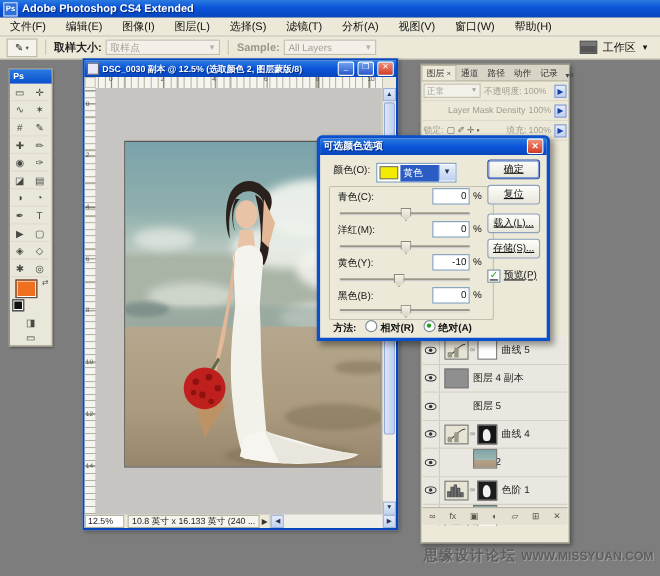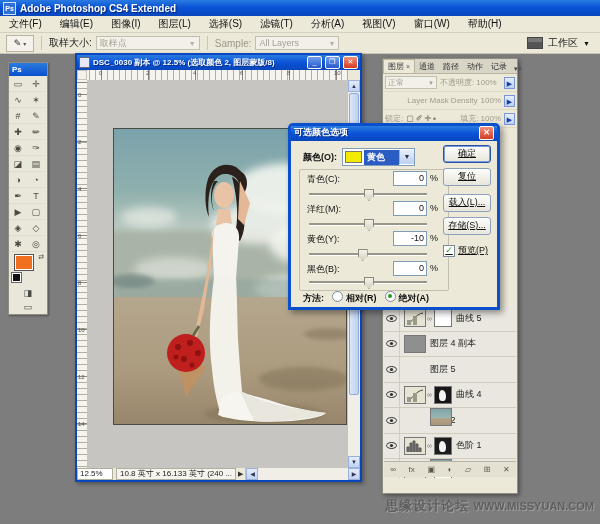--- a/index.html
+++ b/index.html
@@ -13,21 +13,21 @@
     color:#fff;font-size:7px;font-weight:bold;line-height:11px;text-align:center;}
   .titlebar .apptitle{color:#fff;font-size:10px;font-weight:bold;text-shadow:1px 1px 1px #00257a;}
   .menubar{position:absolute;left:0;top:16px;width:600px;height:16px;background:#ece9d8;
     border-bottom:1px solid #d4d0c0;display:flex;align-items:center;}
   .menubar span{font-size:10px;color:#111;padding:0 9px;}
   .optionsbar{position:absolute;left:0;top:33px;width:600px;height:20px;background:#ece9d8;
     border-bottom:1px solid #c9c5b5;display:flex;align-items:center;font-size:10px;}
   .tool-chip{width:26px;height:15px;margin-left:6px;border:1px solid #b9b5a2;background:#f4f2ea;
     display:flex;align-items:center;justify-content:center;gap:2px;font-size:9px;color:#222;}
   .osep{width:1px;height:14px;background:#c9c5b5;margin:0 7px;}
-  .olabel{color:#222;margin-right:4px;}
+  .olabel{color:#222;margin-right:4px;font-weight:bold;}
   .olabel.dis{color:#9a968a;}
   .oselect{height:14px;border:1px solid #c3bfae;background:#f2f0e8;color:#a39f92;font-size:9px;
     display:flex;align-items:center;justify-content:space-between;padding:0 3px;box-sizing:border-box;}
   .oselect .arr{color:#b4b0a2;font-size:7px;margin-left:6px;}
   .workspace{position:absolute;right:10px;top:2px;height:16px;display:flex;align-items:center;gap:5px;}
   .ws-icon{width:14px;height:10px;border:1px solid #444;background:linear-gradient(180deg,#777 40%,#555 40%);}
   .workspace b{font-size:10px;font-weight:normal;color:#111;}
   .workspace .arr{font-size:7px;color:#111;}
   
   .toolbox{position:absolute;left:8px;top:62px;width:38px;background:#e9e6da;
@@ -91,21 +91,21 @@
   
   .dialog{position:absolute;left:288px;top:123px;width:212px;height:187px;background:#ece9d8;
     border:3px solid #0a50cc;border-radius:5px 5px 0 0;box-sizing:border-box;
     box-shadow:3px 3px 6px rgba(0,0,0,.4);}
   .dlg-title{height:15px;background:linear-gradient(180deg,#2a7be0 0%,#0a53d8 50%,#0846bc 100%);
     display:flex;align-items:flex-start;justify-content:space-between;padding:0 3px;border-radius:2px 2px 0 0;}
   .dlg-title b{color:#fff;font-size:9px;text-shadow:1px 1px 0 #002a80;}
   .dlg-close{width:13px;height:12px;background:linear-gradient(180deg,#f09078,#d33c22);
     border:1px solid #fff;border-radius:2px;color:#fff;font-size:8px;line-height:11px;text-align:center;font-weight:bold;}
   .dlg-body{position:relative;height:calc(100% - 15px);font-size:9px;color:#111;}
-  .color-row{position:absolute;left:12px;top:7px;display:flex;align-items:center;font-weight:bold;}
+  .color-row{position:absolute;left:12px;top:7px;display:flex;align-items:flex-start;}
   .combo{display:flex;align-items:center;height:16px;border:1px solid #7f9db9;background:#fff;margin-left:5px;}
   .combo .sw{width:15px;height:10px;background:#f2ea00;border:1px solid #777;margin:0 2px;}
   .combo .sel{background:#2a5cc4;color:#fff;padding:1px 14px 1px 3px;font-size:9px;}
   .combo .cbtn{width:14px;height:14px;margin:0;background:linear-gradient(180deg,#e6eefb,#bcd0f0);
     border-left:1px solid #9cb0dd;color:#234;font-size:7px;text-align:center;line-height:13px;}
   .groupbox{position:absolute;left:8px;top:28px;width:148px;height:120px;
     border:1px solid #c3bfae;border-radius:2px;}
   .ch-label{position:absolute;left:16px;font-size:9px;color:#111;}
   .ch-val{position:absolute;left:102px;width:30px;height:13px;border:1px solid #7f9db9;background:#fff;
     font-size:9px;text-align:right;padding-right:2px;line-height:13px;}

